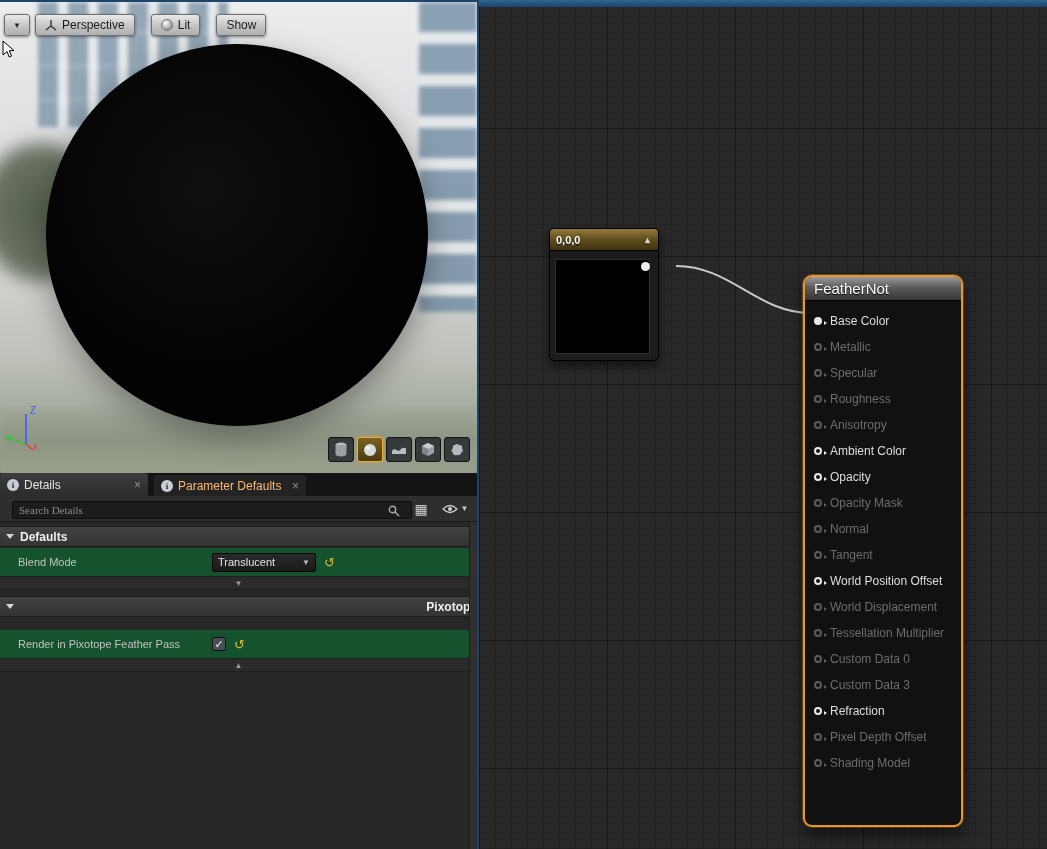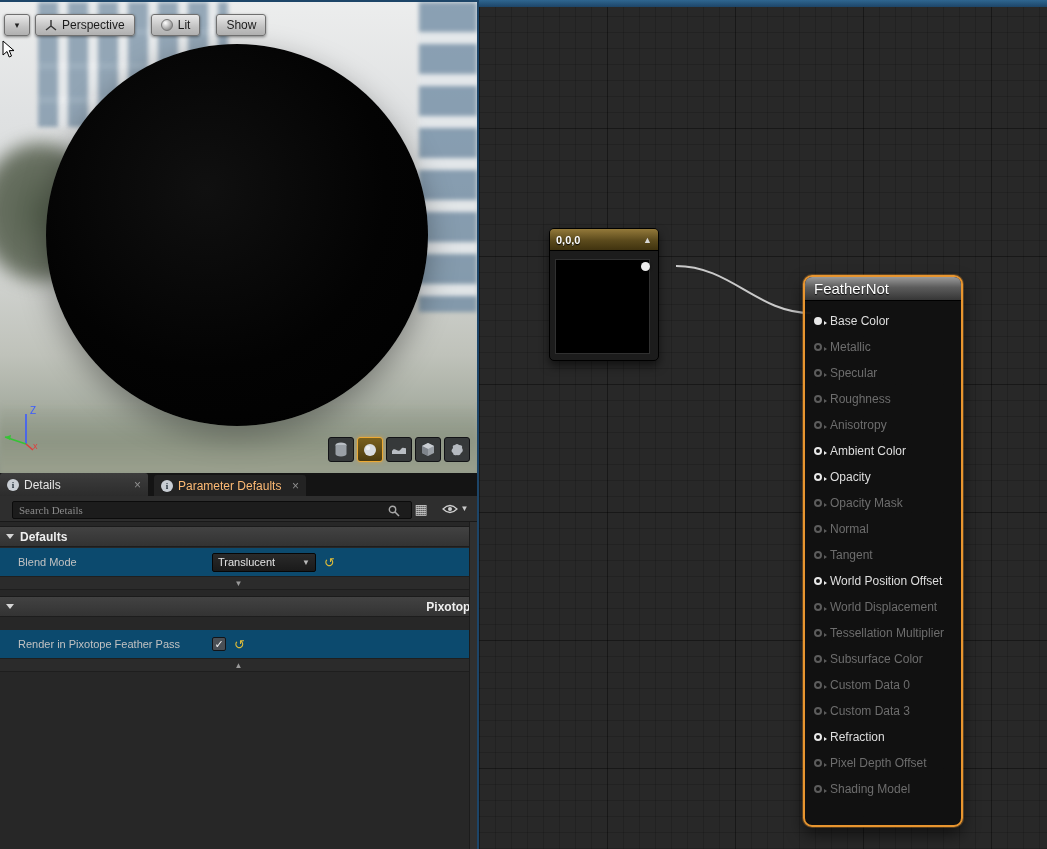--- a/index.html
+++ b/index.html
@@ -79,21 +79,21 @@
     color:#d0d0d0; font-size:14px; }
   .eye-btn { display:flex; align-items:center; gap:3px; width:34px; height:20px; justify-content:center; }
   .eye-caret { color:#c9c9c9; font-size:8px; }
 
   
   .cat-header { position:absolute; left:0; width:477px; height:21px;
     background: linear-gradient(180deg,#424242,#333333); border-top:1px solid #1b1b1b; border-bottom:1px solid #1d1d1d;
     display:flex; align-items:center; gap:6px; padding-left:6px; }
   .cat-header .tri { width:0; height:0; border-left:4px solid transparent; border-right:4px solid transparent; border-top:5px solid #d6d6d6; }
   .cat-title { color:#efefef; font-size:12px; font-weight:bold; }
-  .prop-row { position:absolute; left:0; width:477px; height:29px; background:#0c4a6e; border-bottom:1px solid #1f1f1f;
+  .prop-row { position:absolute; left:0; width:477px; height:29px; background:#14532d; border-bottom:1px solid #1f1f1f;
     display:flex; align-items:center; }
   .prop-label { width:212px; padding-left:18px; color:#c2c2c2; font-size:11px; white-space:nowrap; }
   .dropdown { width:104px; height:19px; background:linear-gradient(180deg,#2a2a2a,#1a1a1a); border:1px solid #060606;
     border-radius:2px; display:flex; align-items:center; padding:0 5px; gap:4px; }
   .dropdown-value { color:#e2e2e2; font-size:11px; flex:1; }
   .dropdown-caret { color:#b9b9b9; font-size:8px; }
   .reset-ico { color:#dcba39; font-size:13px; margin-left:8px; line-height:1; }
   .checkbox { width:14px; height:14px; background:#4a4f55; border:1px solid #121418; border-radius:2px;
     color:#f2f2f2; font-size:11px; display:flex; align-items:center; justify-content:center; line-height:1; }
   .expander { position:absolute; left:0; width:477px; height:13px; background:#2b2b2b; border-bottom:1px solid #1e1e1e;
@@ -362,24 +362,20 @@
           <div class="pin-row">
             <span class="pin-icon"></span>
             <span class="pin-label">World Displacement</span>
           </div>
           <div class="pin-row">
             <span class="pin-icon"></span>
             <span class="pin-label">Tessellation Multiplier</span>
           </div>
           <div class="pin-row">
             <span class="pin-icon"></span>
-            <span class="pin-label">Subsurface Color</span>
-          </div>
-          <div class="pin-row">
-            <span class="pin-icon"></span>
             <span class="pin-label">Custom Data 0</span>
           </div>
           <div class="pin-row">
             <span class="pin-icon"></span>
             <span class="pin-label">Custom Data 3</span>
           </div>
           <div class="pin-row active">
             <span class="pin-icon"></span>
             <span class="pin-label">Refraction</span>
           </div>

